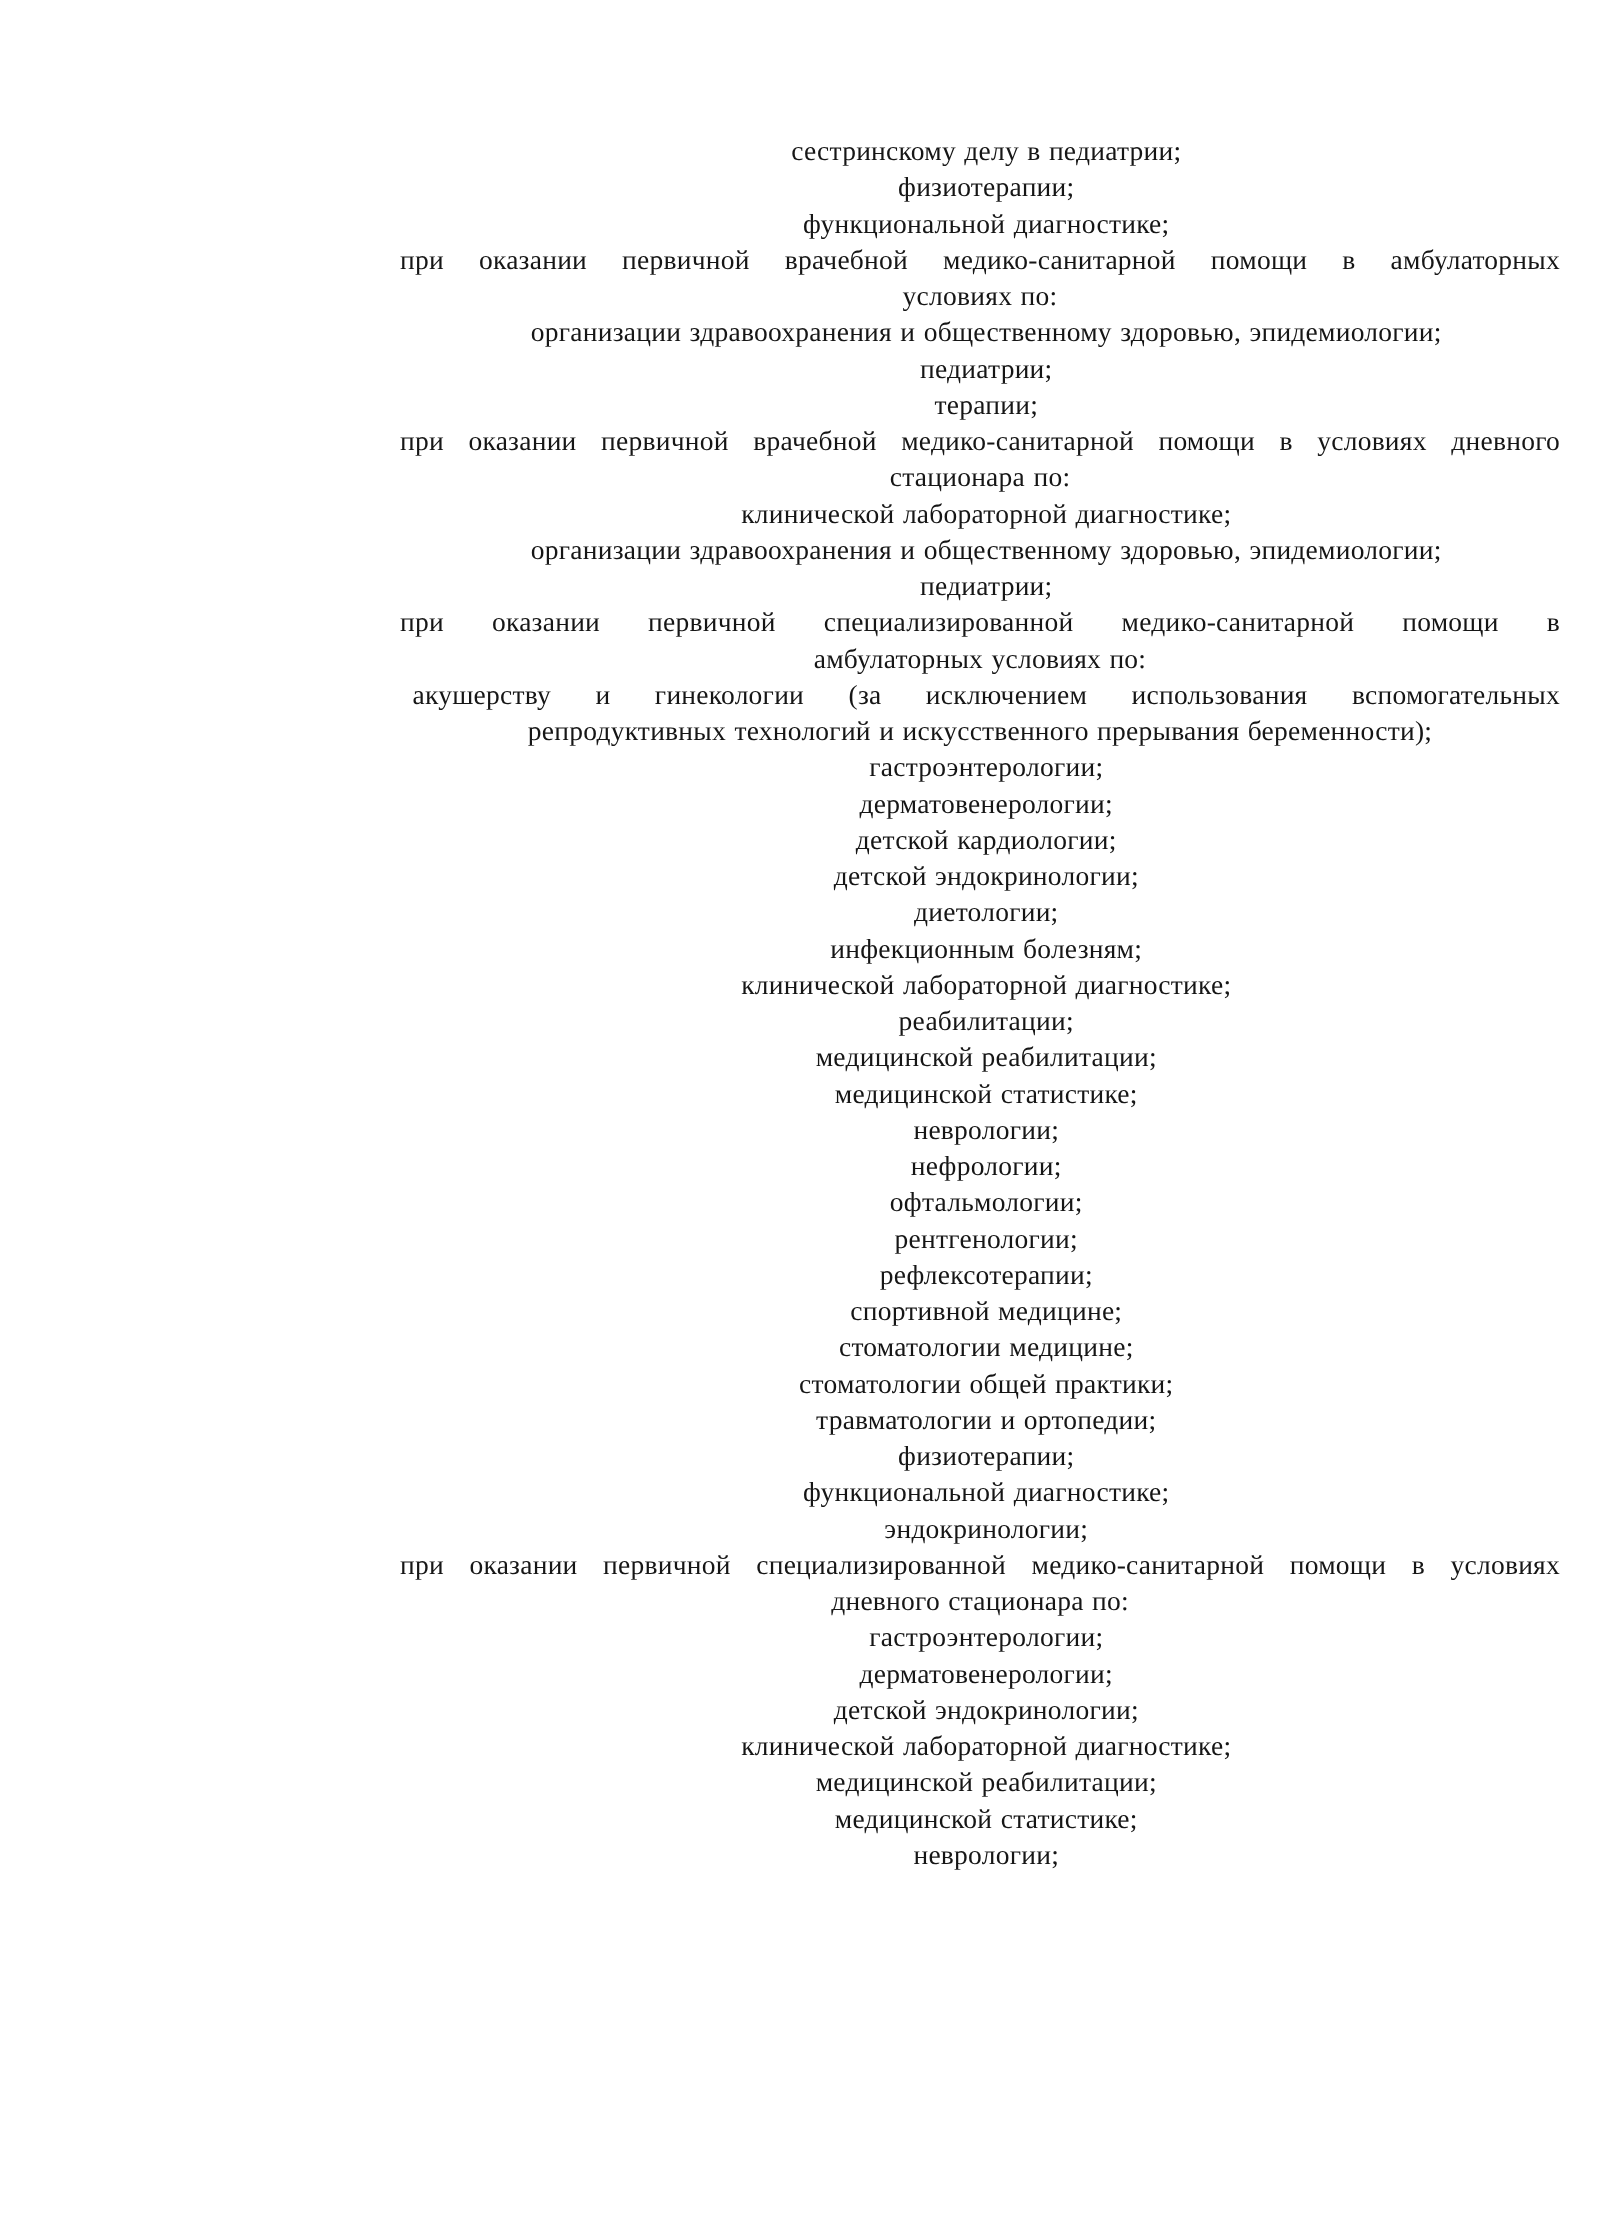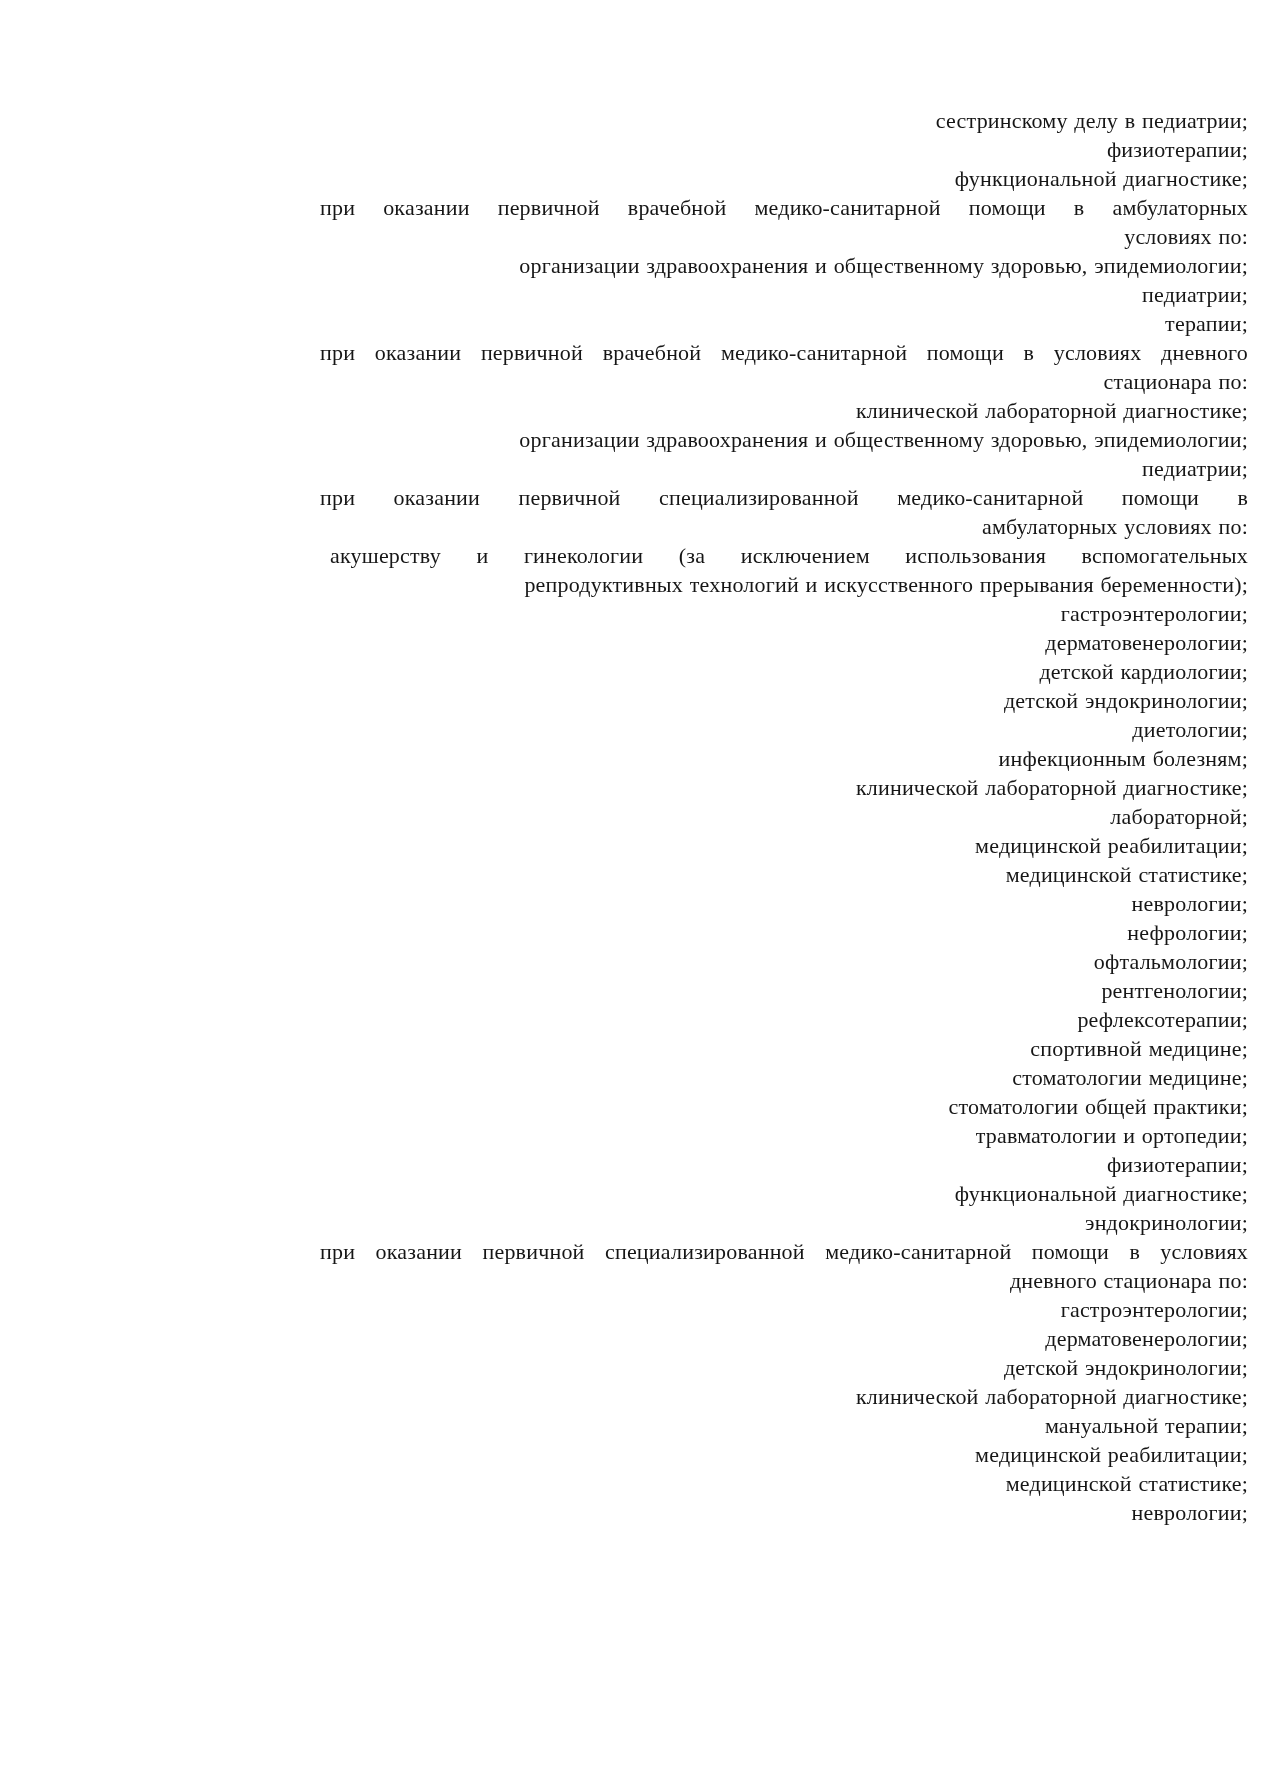--- a/index.html
+++ b/index.html
@@ -27,21 +27,21 @@
     font-size: 22px;
     line-height: 29px;
     color: #161616;
     letter-spacing: 0.2px;
     word-spacing: 1px;
   }
   .ln {
     margin: 0;
     padding: 0;
     white-space: nowrap;        
-    text-align: right;
+    text-align: center;
   }
   
   .ln.item { padding-left: 23px; }
   
   .ln.clause-just {
     padding-left: 13px;
     white-space: normal;
     text-align: justify;
     text-align-last: justify;
     text-justify: inter-word;
@@ -79,39 +79,38 @@
       <p class="ln cont">амбулаторных условиях по:</p>
       <p class="ln item-just">акушерству и гинекологии (за исключением использования вспомогательных</p>
       <p class="ln cont">репродуктивных технологий и искусственного прерывания беременности);</p>
       <p class="ln item">гастроэнтерологии;</p>
       <p class="ln item">дерматовенерологии;</p>
       <p class="ln item">детской кардиологии;</p>
       <p class="ln item">детской эндокринологии;</p>
       <p class="ln item">диетологии;</p>
       <p class="ln item">инфекционным болезням;</p>
       <p class="ln item">клинической лабораторной диагностике;</p>
-      <p class="ln item">лабораторной;</p>
+      <p class="ln item">реабилитации;</p>
       <p class="ln item">медицинской реабилитации;</p>
       <p class="ln item">медицинской статистике;</p>
       <p class="ln item">неврологии;</p>
       <p class="ln item">нефрологии;</p>
       <p class="ln item">офтальмологии;</p>
       <p class="ln item">рентгенологии;</p>
       <p class="ln item">рефлексотерапии;</p>
       <p class="ln item">спортивной медицине;</p>
       <p class="ln item">стоматологии медицине;</p>
       <p class="ln item">стоматологии общей практики;</p>
       <p class="ln item">травматологии и ортопедии;</p>
       <p class="ln item">физиотерапии;</p>
       <p class="ln item">функциональной диагностике;</p>
       <p class="ln item">эндокринологии;</p>
       <p class="ln clause-just">при оказании первичной специализированной медико-санитарной помощи в условиях</p>
       <p class="ln cont">дневного стационара по:</p>
       <p class="ln item">гастроэнтерологии;</p>
       <p class="ln item">дерматовенерологии;</p>
       <p class="ln item">детской эндокринологии;</p>
       <p class="ln item">клинической лабораторной диагностике;</p>
-      <p class="ln item">мануальной терапии;</p>
       <p class="ln item">медицинской реабилитации;</p>
       <p class="ln item">медицинской статистике;</p>
       <p class="ln item">неврологии;</p>
     </div>
 </div>
 
 </body></html>

